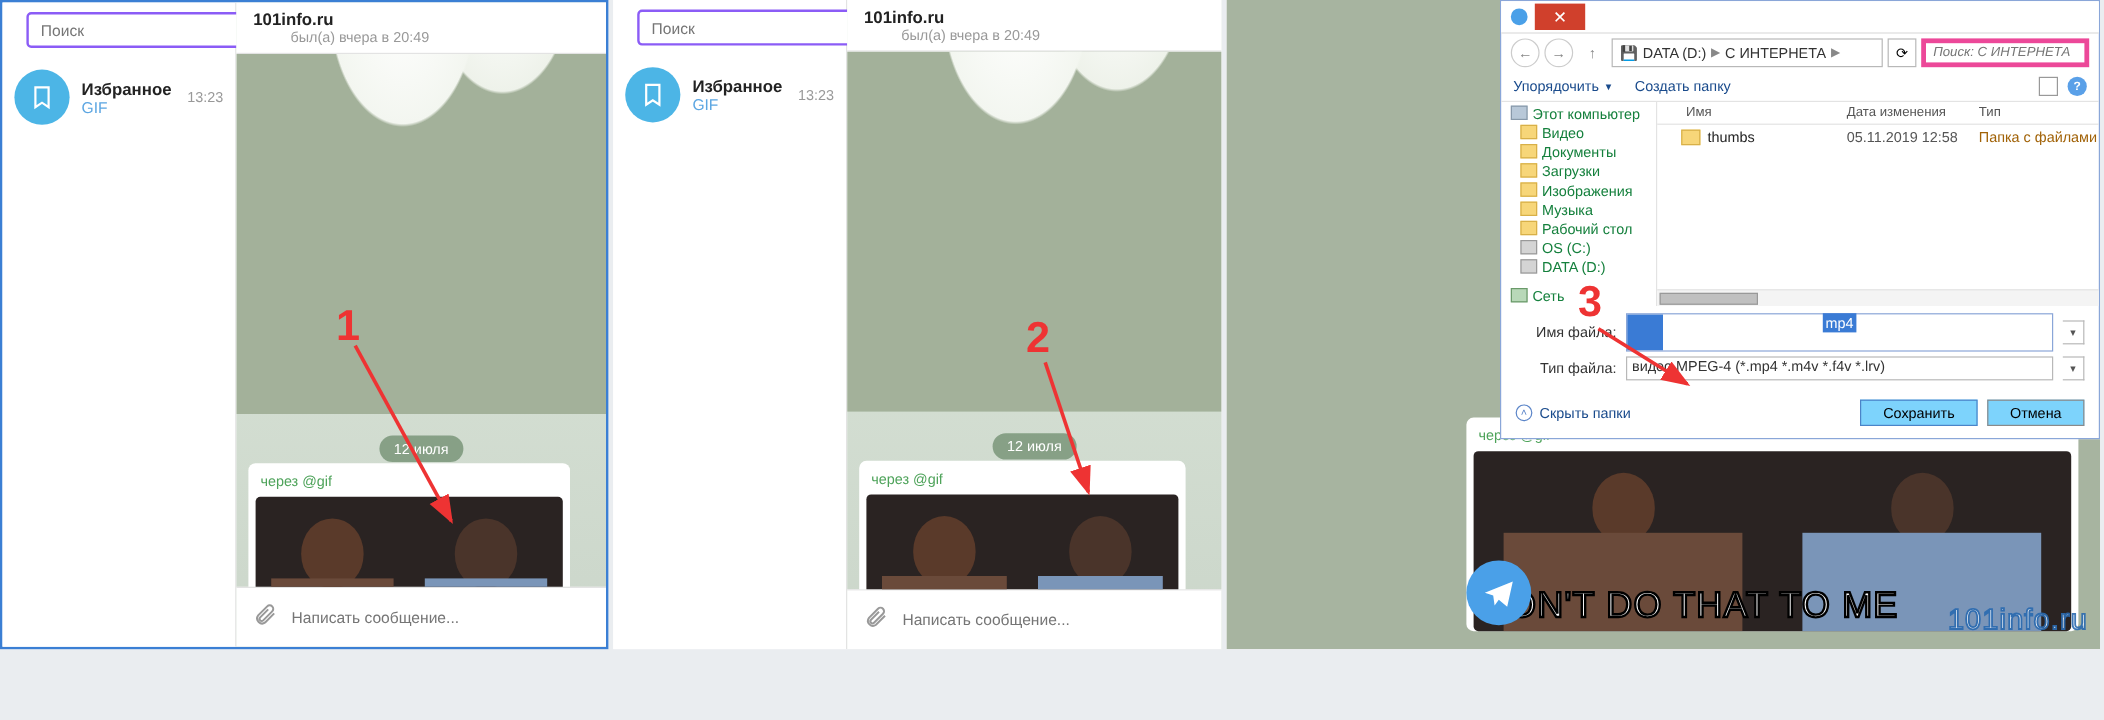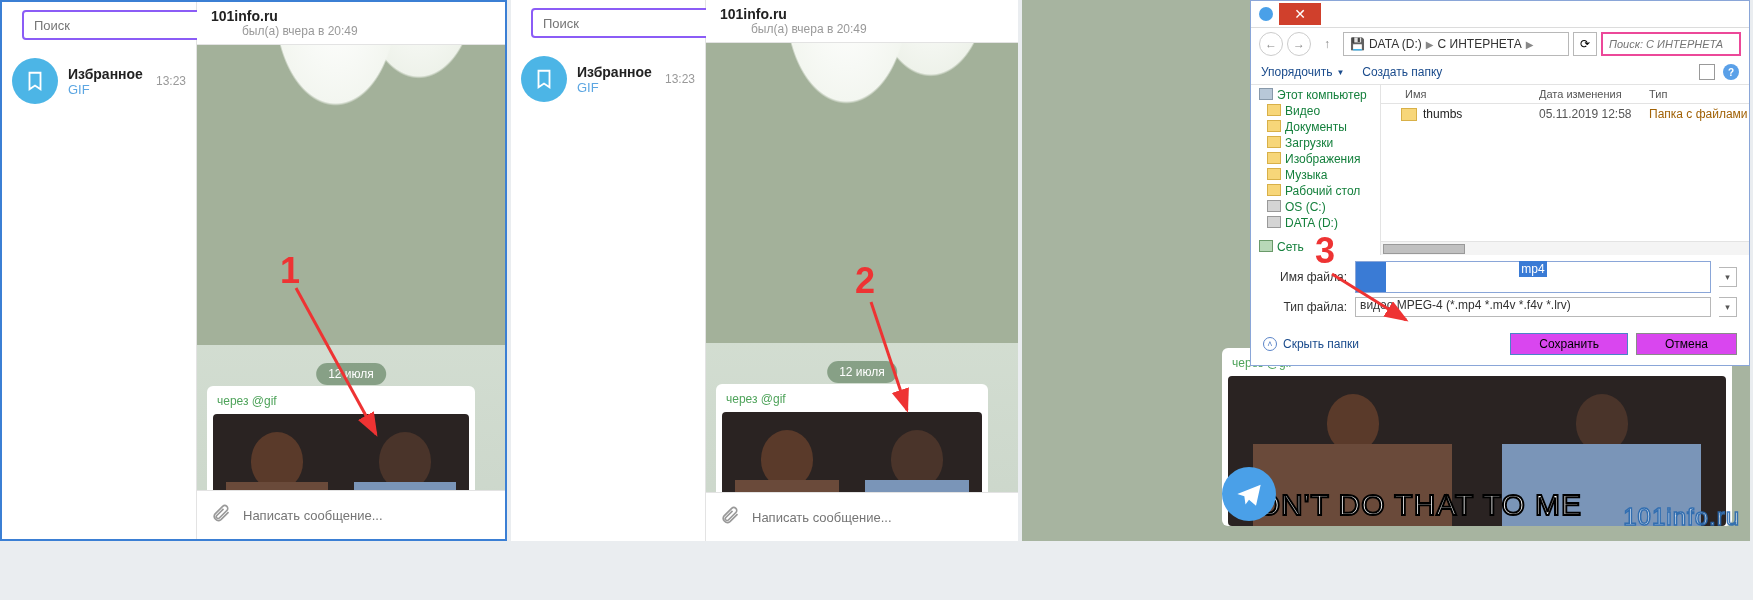--- a/index.html
+++ b/index.html
@@ -60,21 +60,21 @@
 .win{ border:1px solid #8aa6d8; width:500px; position:absolute; top:0; right:0; background:#fff; font-size:12px;}
 .titlebar{ background:#fff; display:flex; align-items:center; padding:2px 0 2px 8px; border-bottom:1px solid #dcdcdc;}
 .titlebar-icon{width:14px;height:14px;margin-right:6px;background:#4aa0e8;border-radius:50%;}
 .titlebar-ttl{ flex:1; text-align:center; font-size:12px; color:#333;}
 .close-btn{ width:42px; height:22px; background:#d0402c; color:#fff; display:flex; align-items:center; justify-content:center; font-size:14px; cursor:pointer;}
 .addrbar{ display:flex; align-items:center; padding:4px 8px; gap:4px;}
 .nav-btn{ width:24px; height:24px; border:1px solid #ccc; border-radius:50%; display:flex; align-items:center; justify-content:center; color:#888;}
 .breadcrumb{ flex:1; border:1px solid #b8b8b8; height:24px; display:flex; align-items:center; padding:0 6px; gap:4px; color:#333;}
 .bc-sep{ color:#888; font-size:10px;}
 .refresh{ width:24px; height:24px; border:1px solid #b8b8b8; display:flex; align-items:center; justify-content:center;}
-.searchbox{ width:140px; border:2px solid #ec4899; height:24px; padding:0 6px; color:#888; font-style:italic; font-size:11px;}
+.searchbox{ width:140px; border:4px solid #ec4899; height:24px; padding:0 6px; color:#888; font-style:italic; font-size:11px;}
 .toolbar{ display:flex; align-items:center; padding:4px 10px; gap:18px; border-bottom:1px solid #e3e3e3; color:#1a4b8c;}
 .tool-lnk{ display:flex; align-items:center; gap:4px; cursor:pointer;}
 .tool-right{ margin-left:auto; display:flex; gap:8px;}
 .tool-ic{ width:16px; height:16px; border:1px solid #999;}
 .help-ic{ width:16px;height:16px;border-radius:50%;background:#5aa0e8;color:#fff;display:flex;align-items:center;justify-content:center;font-size:10px;font-weight:bold;}
 .explorer{ display:flex; height:170px;}
 .tree{ width:130px; border-right:1px solid #e3e3e3; padding:2px 4px; overflow:hidden;}
 .tree-item{ display:flex; align-items:flex-start; gap:4px; padding:1px 0 1px 12px; color:#15803d; cursor:pointer; white-space:nowrap;}
 .tree-item .fi{ width:14px; height:12px; background:#f7d679; border:1px solid #d8b048; display:inline-block;}
 .tree-item.pc{ padding-left:4px;}
@@ -94,21 +94,21 @@
 .scroll-hint::after{content:""; position:absolute; left:2px; top:2px; width:80px; height:8px; background:#c0c0c0; border:1px solid #999;}
 .form-rows{ padding:6px 12px; display:flex; flex-direction:column; gap:4px;}
 .form-row{ display:flex; align-items:center; gap:8px;}
 .form-lbl{ width:84px; text-align:right; color:#333;}
 .form-input{ flex:1; border:1px solid #8aa6d8; height:32px; padding:0 4px; font-size:12px; color:#fff; background:linear-gradient(90deg,#3a7bd5 0 30px, #fff 30px 100%);text-align:center;}
 .form-select{ flex:1; border:1px solid #b8b8b8; height:20px; padding:0 4px; font-size:12px; color:#333;}
 .dd-arr{ width:18px; height:20px; border:1px solid #b8b8b8; border-left:none; display:flex; align-items:center; justify-content:center; font-size:9px; color:#555;}
 .bottom-row{ display:flex; align-items:center; padding:10px 12px; gap:8px;}
 .hide-folders{ display:flex; align-items:center; gap:6px; color:#1a4b8c; cursor:pointer;}
 .chev{ width:14px;height:14px;border-radius:50%;border:1px solid #5a84c8;display:flex;align-items:center;justify-content:center;font-size:9px;color:#5a84c8;}
-.btn{ border:1px solid #8a8a8a; padding:3px 28px; background:#d946ef; cursor:pointer; font-size:12px;}
+.btn{ border:1px solid #8a8a8a; padding:3px 18px; background:#7dd3fc; cursor:pointer; font-size:12px;}
 .btn.primary{ border:1px solid #4a84c8;}
 .btn-spacer{ flex:1;}
 
 
 .p3-bg{ position:absolute; inset:0; background:#a7b4a0;}
 .watermark{ position:absolute; right:10px; bottom:10px; font-family:Impact,sans-serif; color:#fff; -webkit-text-stroke:1.5px #2a6ab0; font-size:24px; letter-spacing:1px; opacity:.9;}
 .tgplane{ position:absolute; width:54px;height:54px;border-radius:50%;background:#4aa0e8;left:200px;bottom:20px;display:flex;align-items:center;justify-content:center;}
 .tgplane svg{width:28px;height:28px;fill:#fff;}
 </style>
 </head>

